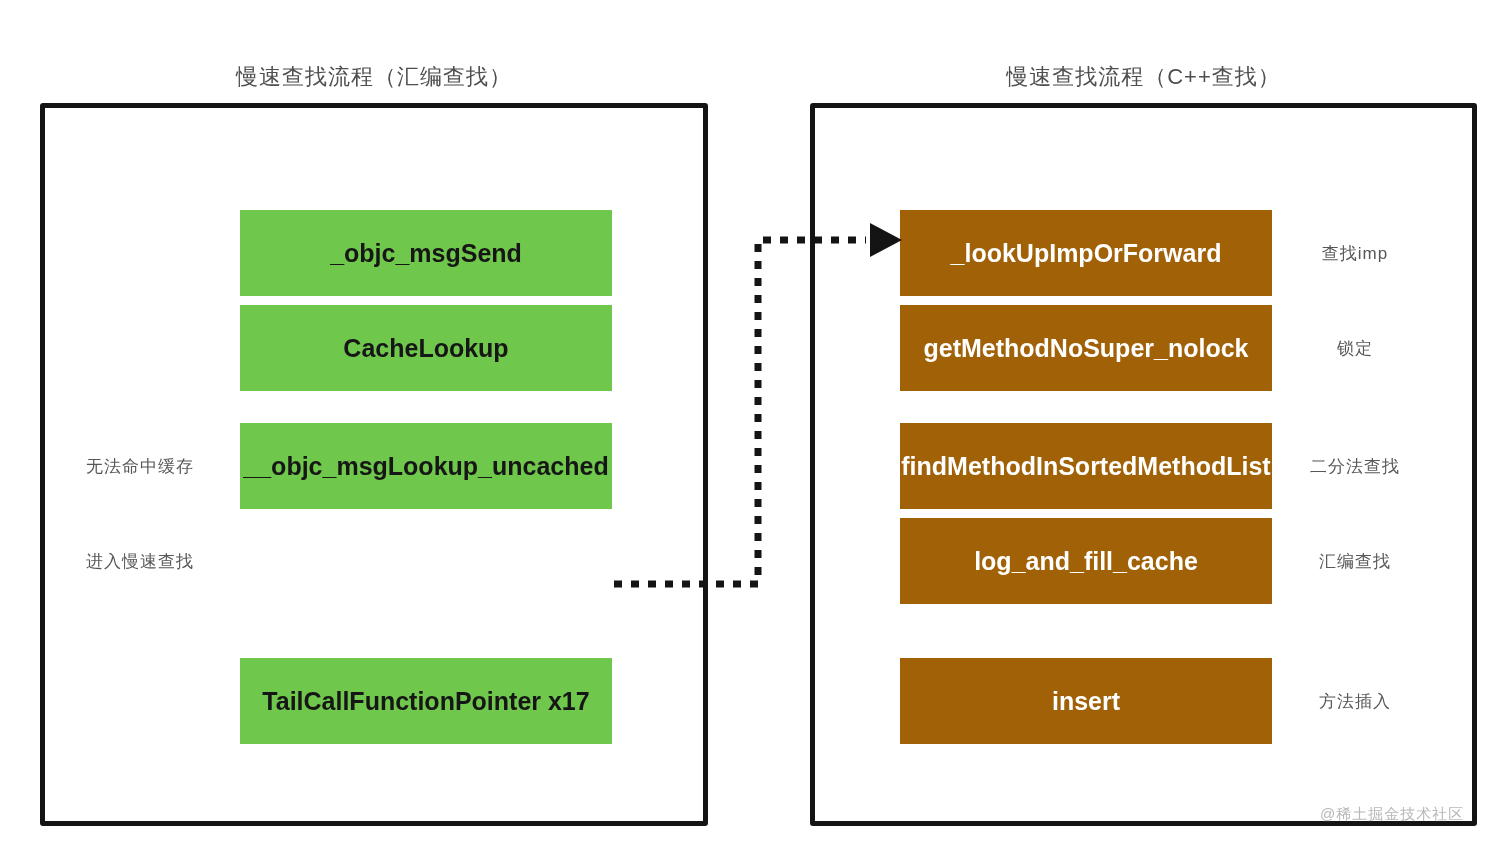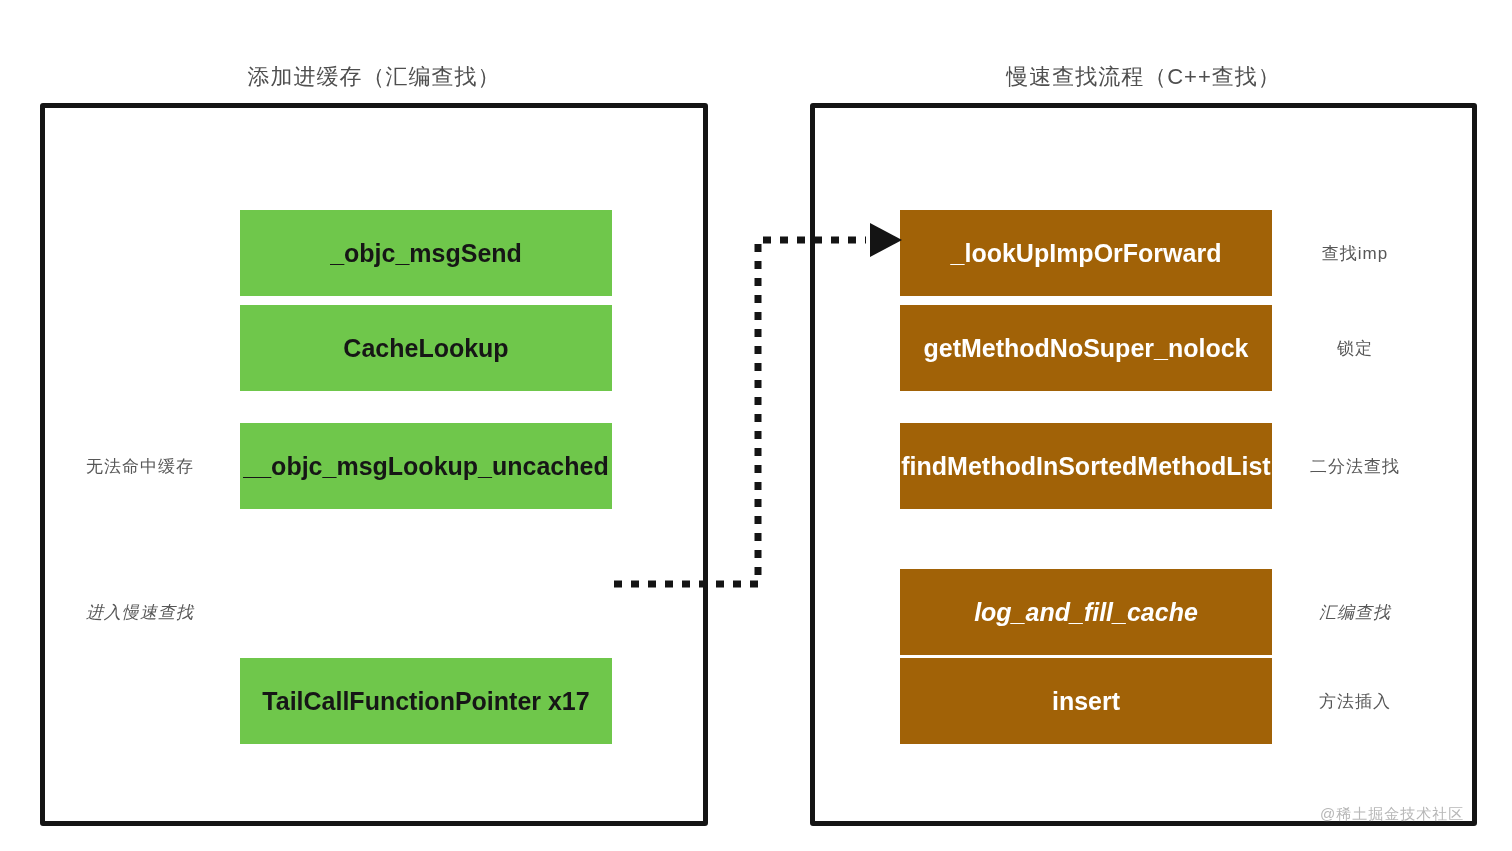--- a/index.html
+++ b/index.html
@@ -32,21 +32,21 @@
     font-size:25px;font-weight:bold;
     box-sizing:border-box;
   }
   .node.green{background:#6fc74b;color:#161616;}
   .node.red{background:#a16207;color:#ffffff;}
   .col-left{left:240px;}
   .col-right{left:900px;}
   .row-0{top:187px;margin-top:23px;}
   .row-1{top:305px;}
   .row-2{top:423px;}
-  .row-3{top:569px;font-style:italic;}
+  .row-3{top:518px;}
   .row-4{top:658px;}
   .side-label{
     position:absolute;height:86px;
     display:flex;align-items:center;justify-content:center;
     font-size:17px;color:#575757;
     letter-spacing:1px;
   }
   .side-left{left:55px;width:170px;}
   .side-right{left:1280px;width:150px;}
   .arrow-layer{
@@ -58,21 +58,21 @@
     font-size:15px;color:#b7b7b7;
     letter-spacing:1px;z-index:5;
     text-shadow:0 0 1px #ffffff;
   }
 </style>
 </head>
 <body>
 
 <div class="stage">
 
-  <div class="panel-title left">添加进缓存（汇编查找）</div>
+  <div class="panel-title left">慢速查找流程（汇编查找）</div>
   <div class="panel-title right">慢速查找流程（C++查找）</div>
 
   <div class="panel panel-left"></div>
   <div class="panel panel-right"></div>
 
   <div class="node green col-left row-0">_objc_msgSend</div>
   <div class="node green col-left row-1">CacheLookup</div>
   <div class="node green col-left row-2">__objc_msgLookup_uncached</div>
   <div class="node green col-left row-4">TailCallFunctionPointer x17</div>
 

